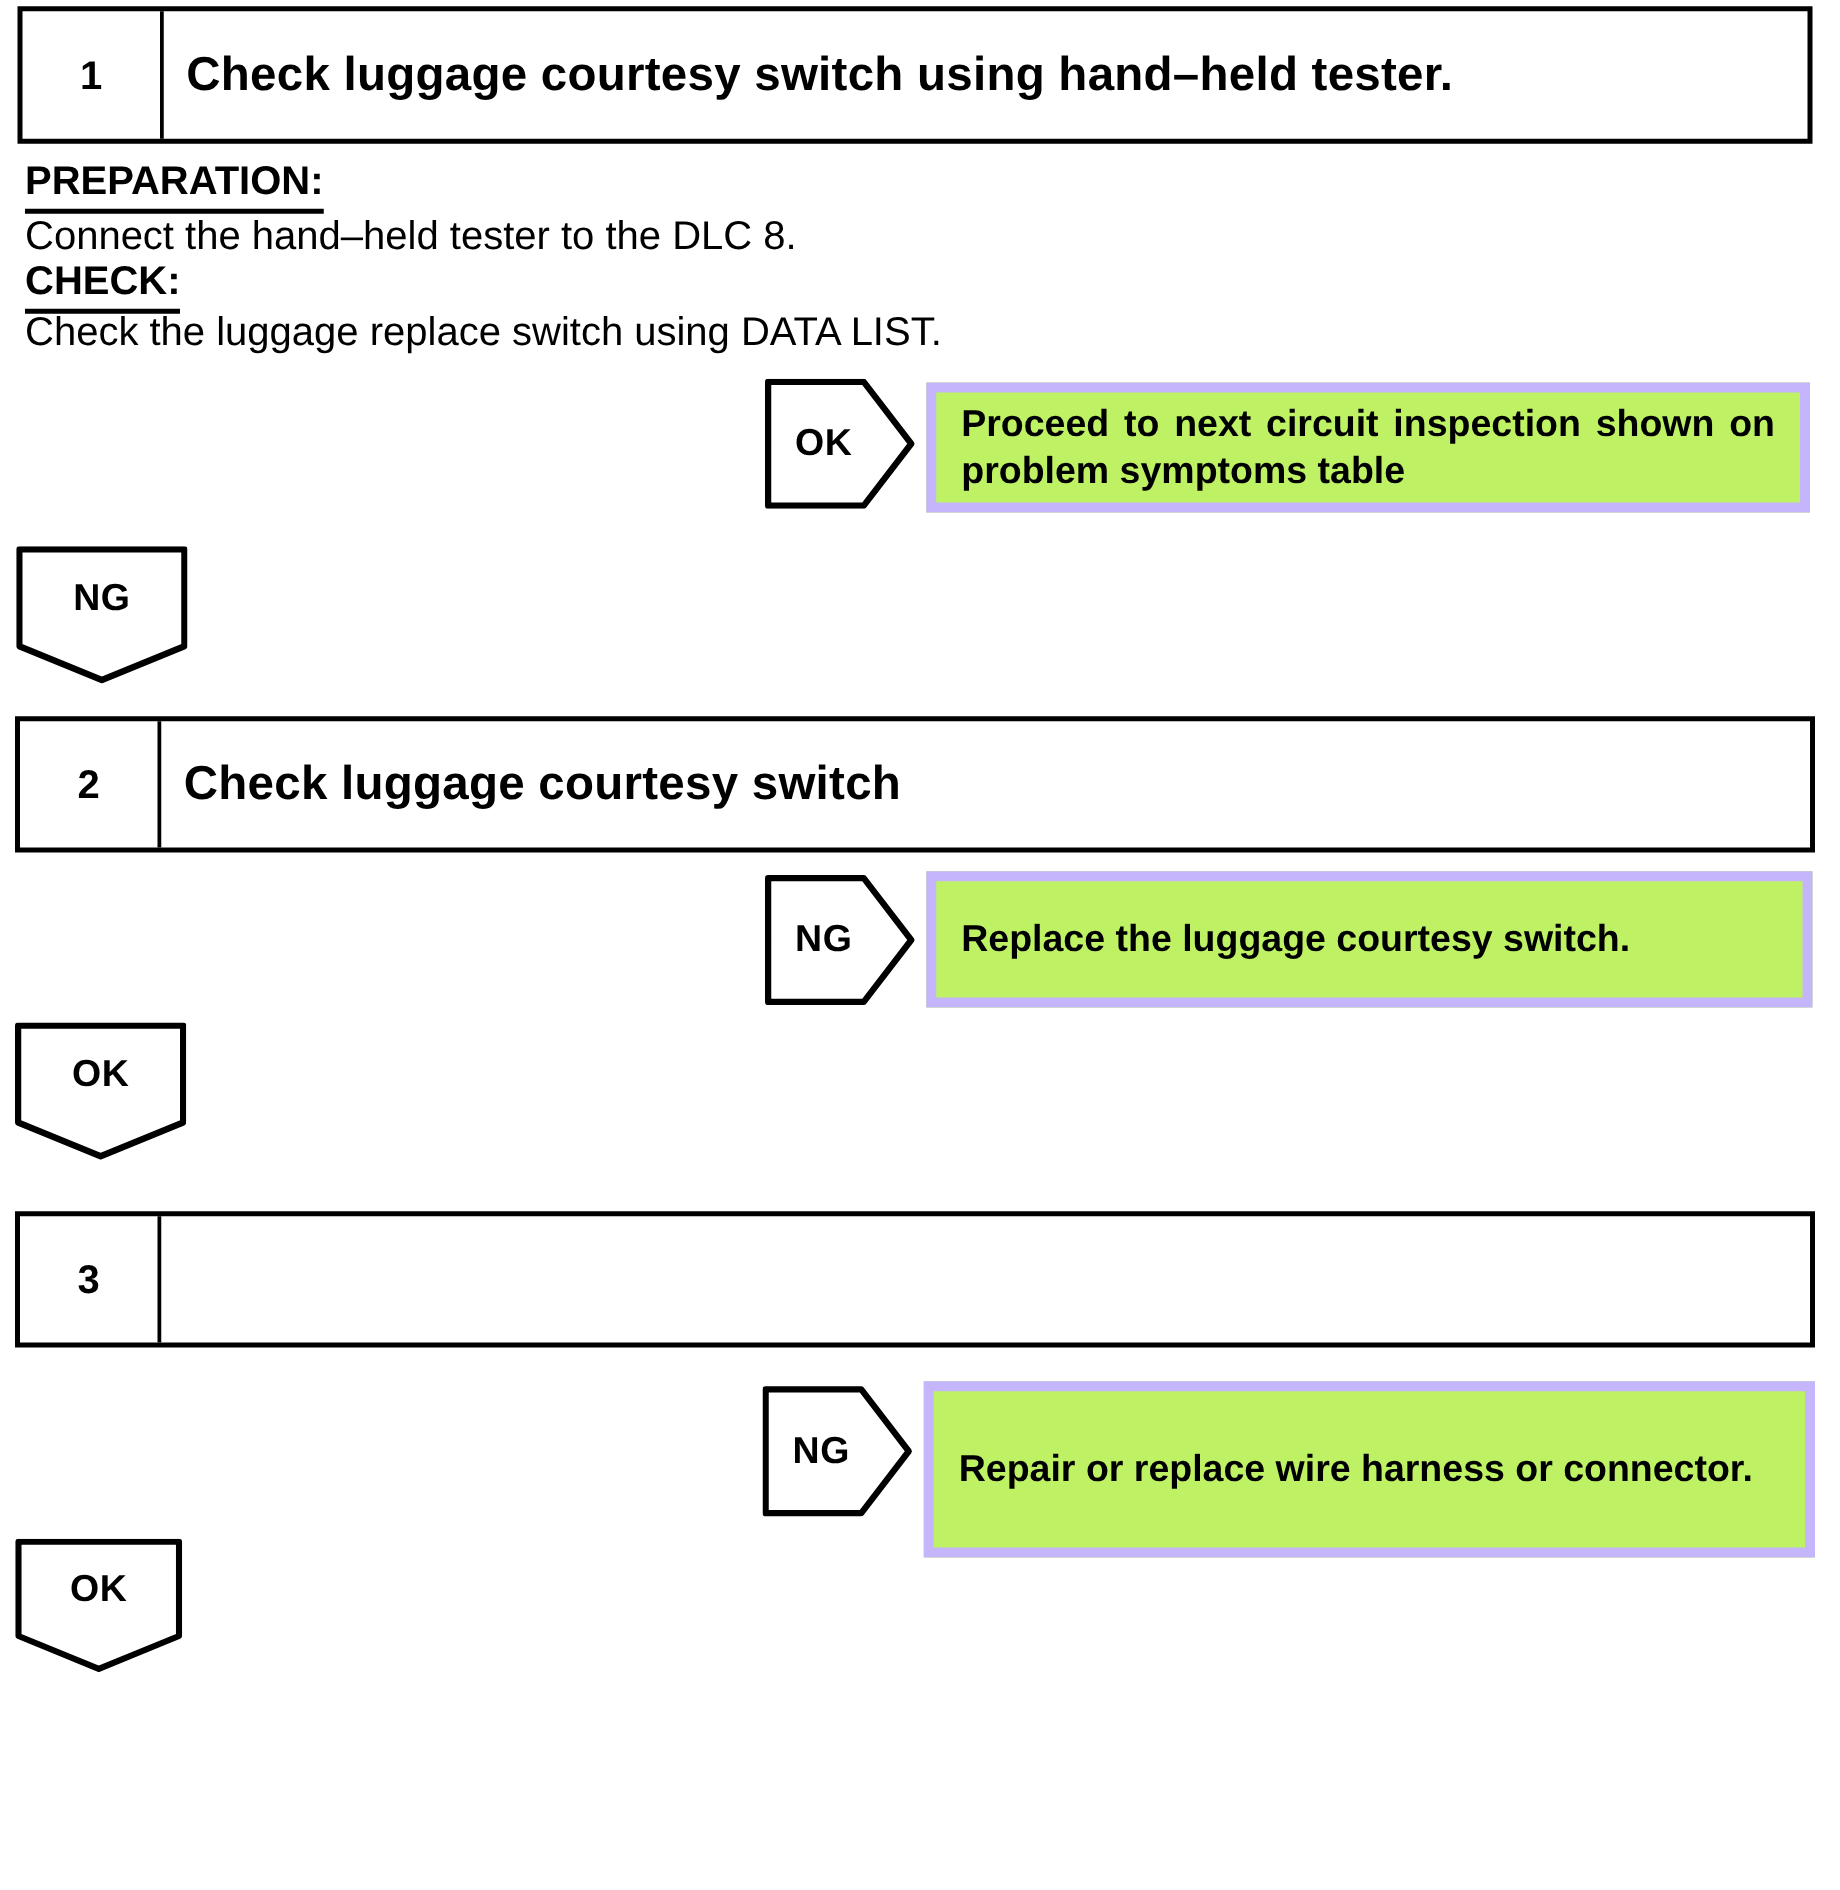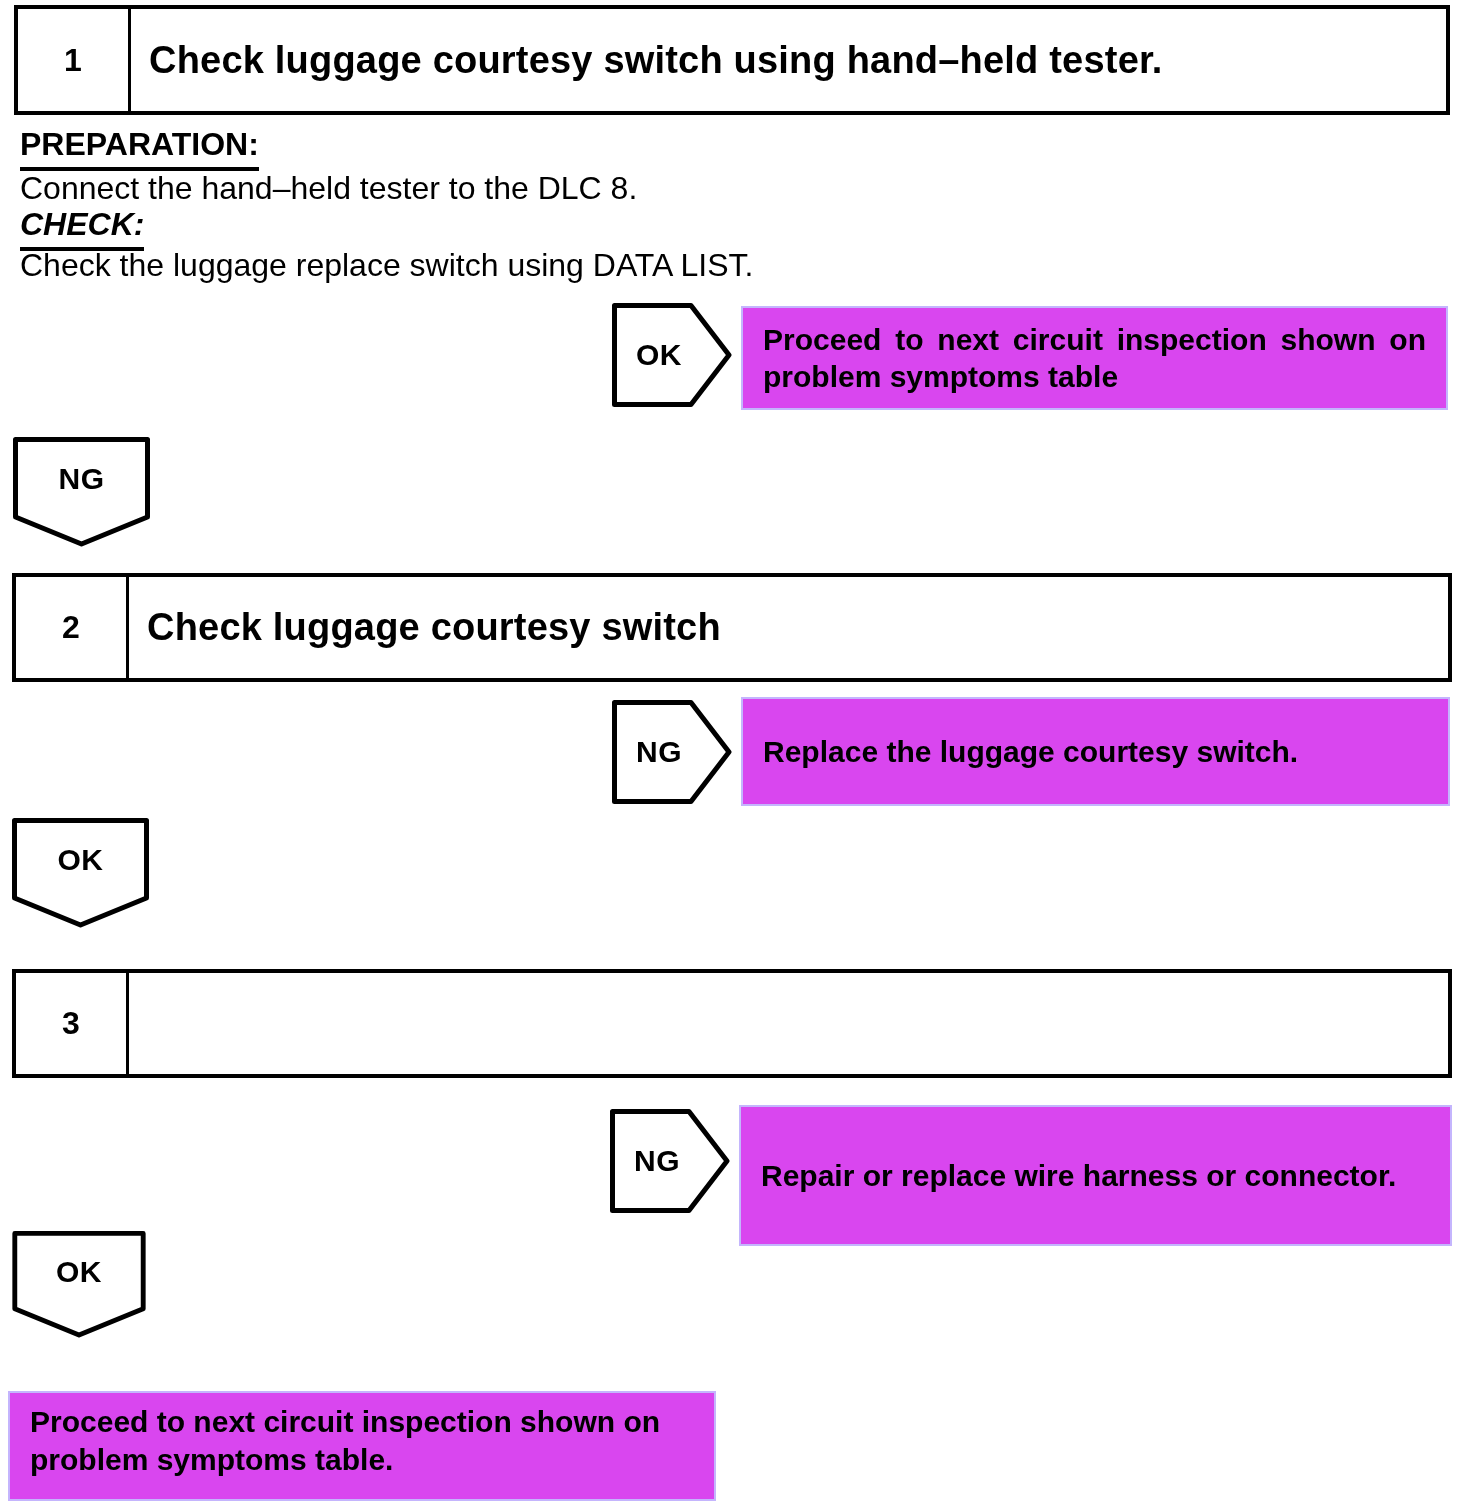--- a/index.html
+++ b/index.html
@@ -70,22 +70,22 @@
     font-weight: bold;
     letter-spacing: 0.5px;
   }
   .connector-label.in-arrow { left: 0; top: 0; width: 100%; height: 100%; padding-right: 26px; box-sizing: border-box; }
   .connector-label.in-pentagon { left: 0; top: 0; width: 100%; height: 76%; }
 
   
   .action-box {
     position: absolute;
     box-sizing: border-box;
-    border: 2px solid #c4b5fd;
-    background: #d946ef;
+    border: 8px solid #c4b5fd;
+    background: #bef264;
     display: flex;
     align-items: center;
   }
   .action-text {
     font-size: 30px;
     font-weight: bold;
     line-height: 1.25;
     padding: 0 20px;
     width: 100%;
     box-sizing: border-box;
@@ -99,21 +99,21 @@
 
 <div class="page">
 
   <div class="step-box" style="left:14px; top:5px; width:1436px; height:110px;">
     <div class="step-num">1</div>
     <div class="step-title">Check luggage courtesy switch using hand–held tester.</div>
   </div>
 
   <div class="heading" style="left:20px; top:126px;">PREPARATION:</div>
   <div class="body-text" style="left:20px; top:170px;">Connect the hand–held tester to the DLC 8.</div>
-  <div class="heading" style="left:20px; top:206px;font-style:italic;">CHECK:</div>
+  <div class="heading" style="left:20px; top:206px;">CHECK:</div>
   <div class="body-text" style="left:20px; top:247px;">Check the luggage replace switch using DATA LIST.</div>
 
   <div class="connector" style="left:612px; top:303px; width:120px; height:104px;">
     <svg width="120" height="104" viewBox="0 0 120 104">
       <polygon points="2.5,2.5 79,2.5 117,52 79,101.5 2.5,101.5" fill="#ffffff" stroke="#000000" stroke-width="5" stroke-linejoin="round"></polygon>
     </svg>
     <div class="connector-label in-arrow">OK</div>
   </div>
   <div class="action-box" style="left:741px; top:306px; width:707px; height:104px;">
     <div class="action-text justify">Proceed to next circuit inspection shown on problem symptoms table</div>
@@ -162,17 +162,14 @@
     <div class="action-text">Repair or replace wire harness or connector.</div>
   </div>
 
   <div class="connector" style="left:10px; top:1231px; width:138px; height:107px;">
     <svg width="138" height="107" viewBox="0 0 137 110">
       <polygon points="2.5,2.5 134.5,2.5 134.5,80 68.5,107 2.5,80" fill="#ffffff" stroke="#000000" stroke-width="5" stroke-linejoin="round"></polygon>
     </svg>
     <div class="connector-label in-pentagon">OK</div>
   </div>
 
-  <div class="action-box top-align" style="left:8px; top:1391px; width:708px; height:110px;">
-    <div class="action-text">Proceed to next circuit inspection shown on problem symptoms table.</div>
-  </div>
 
 </div>
 
 </body></html>

